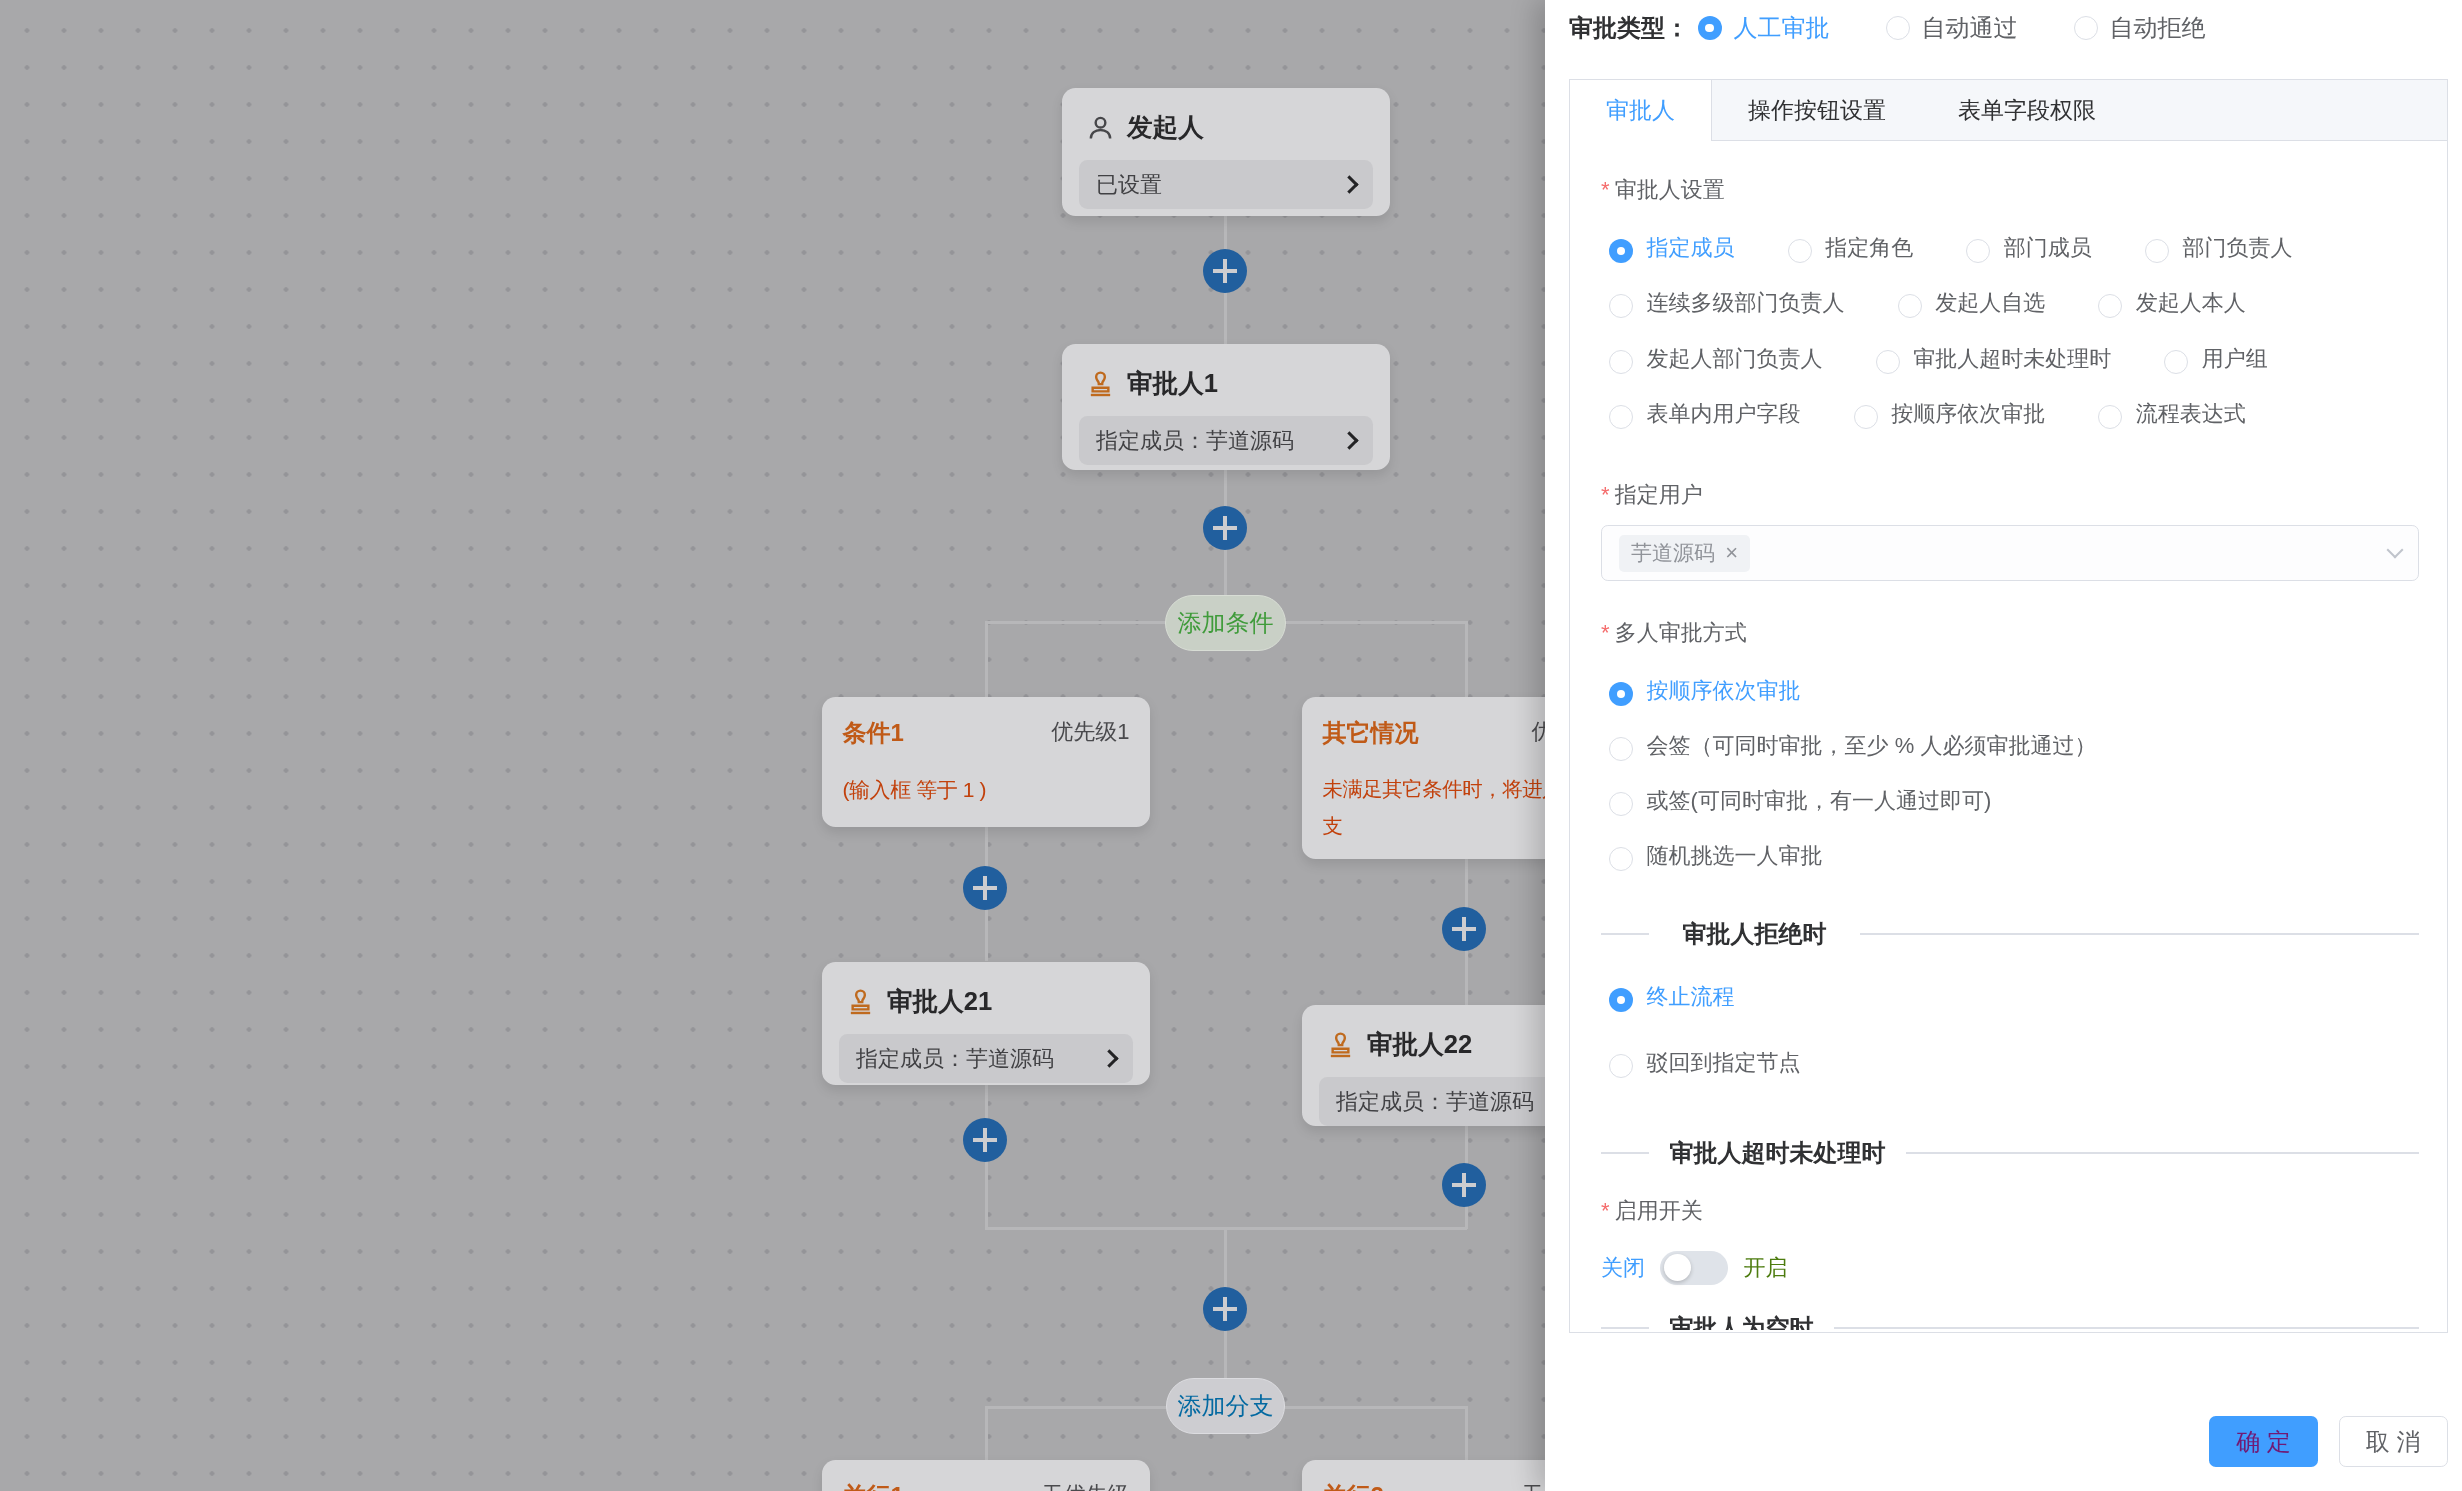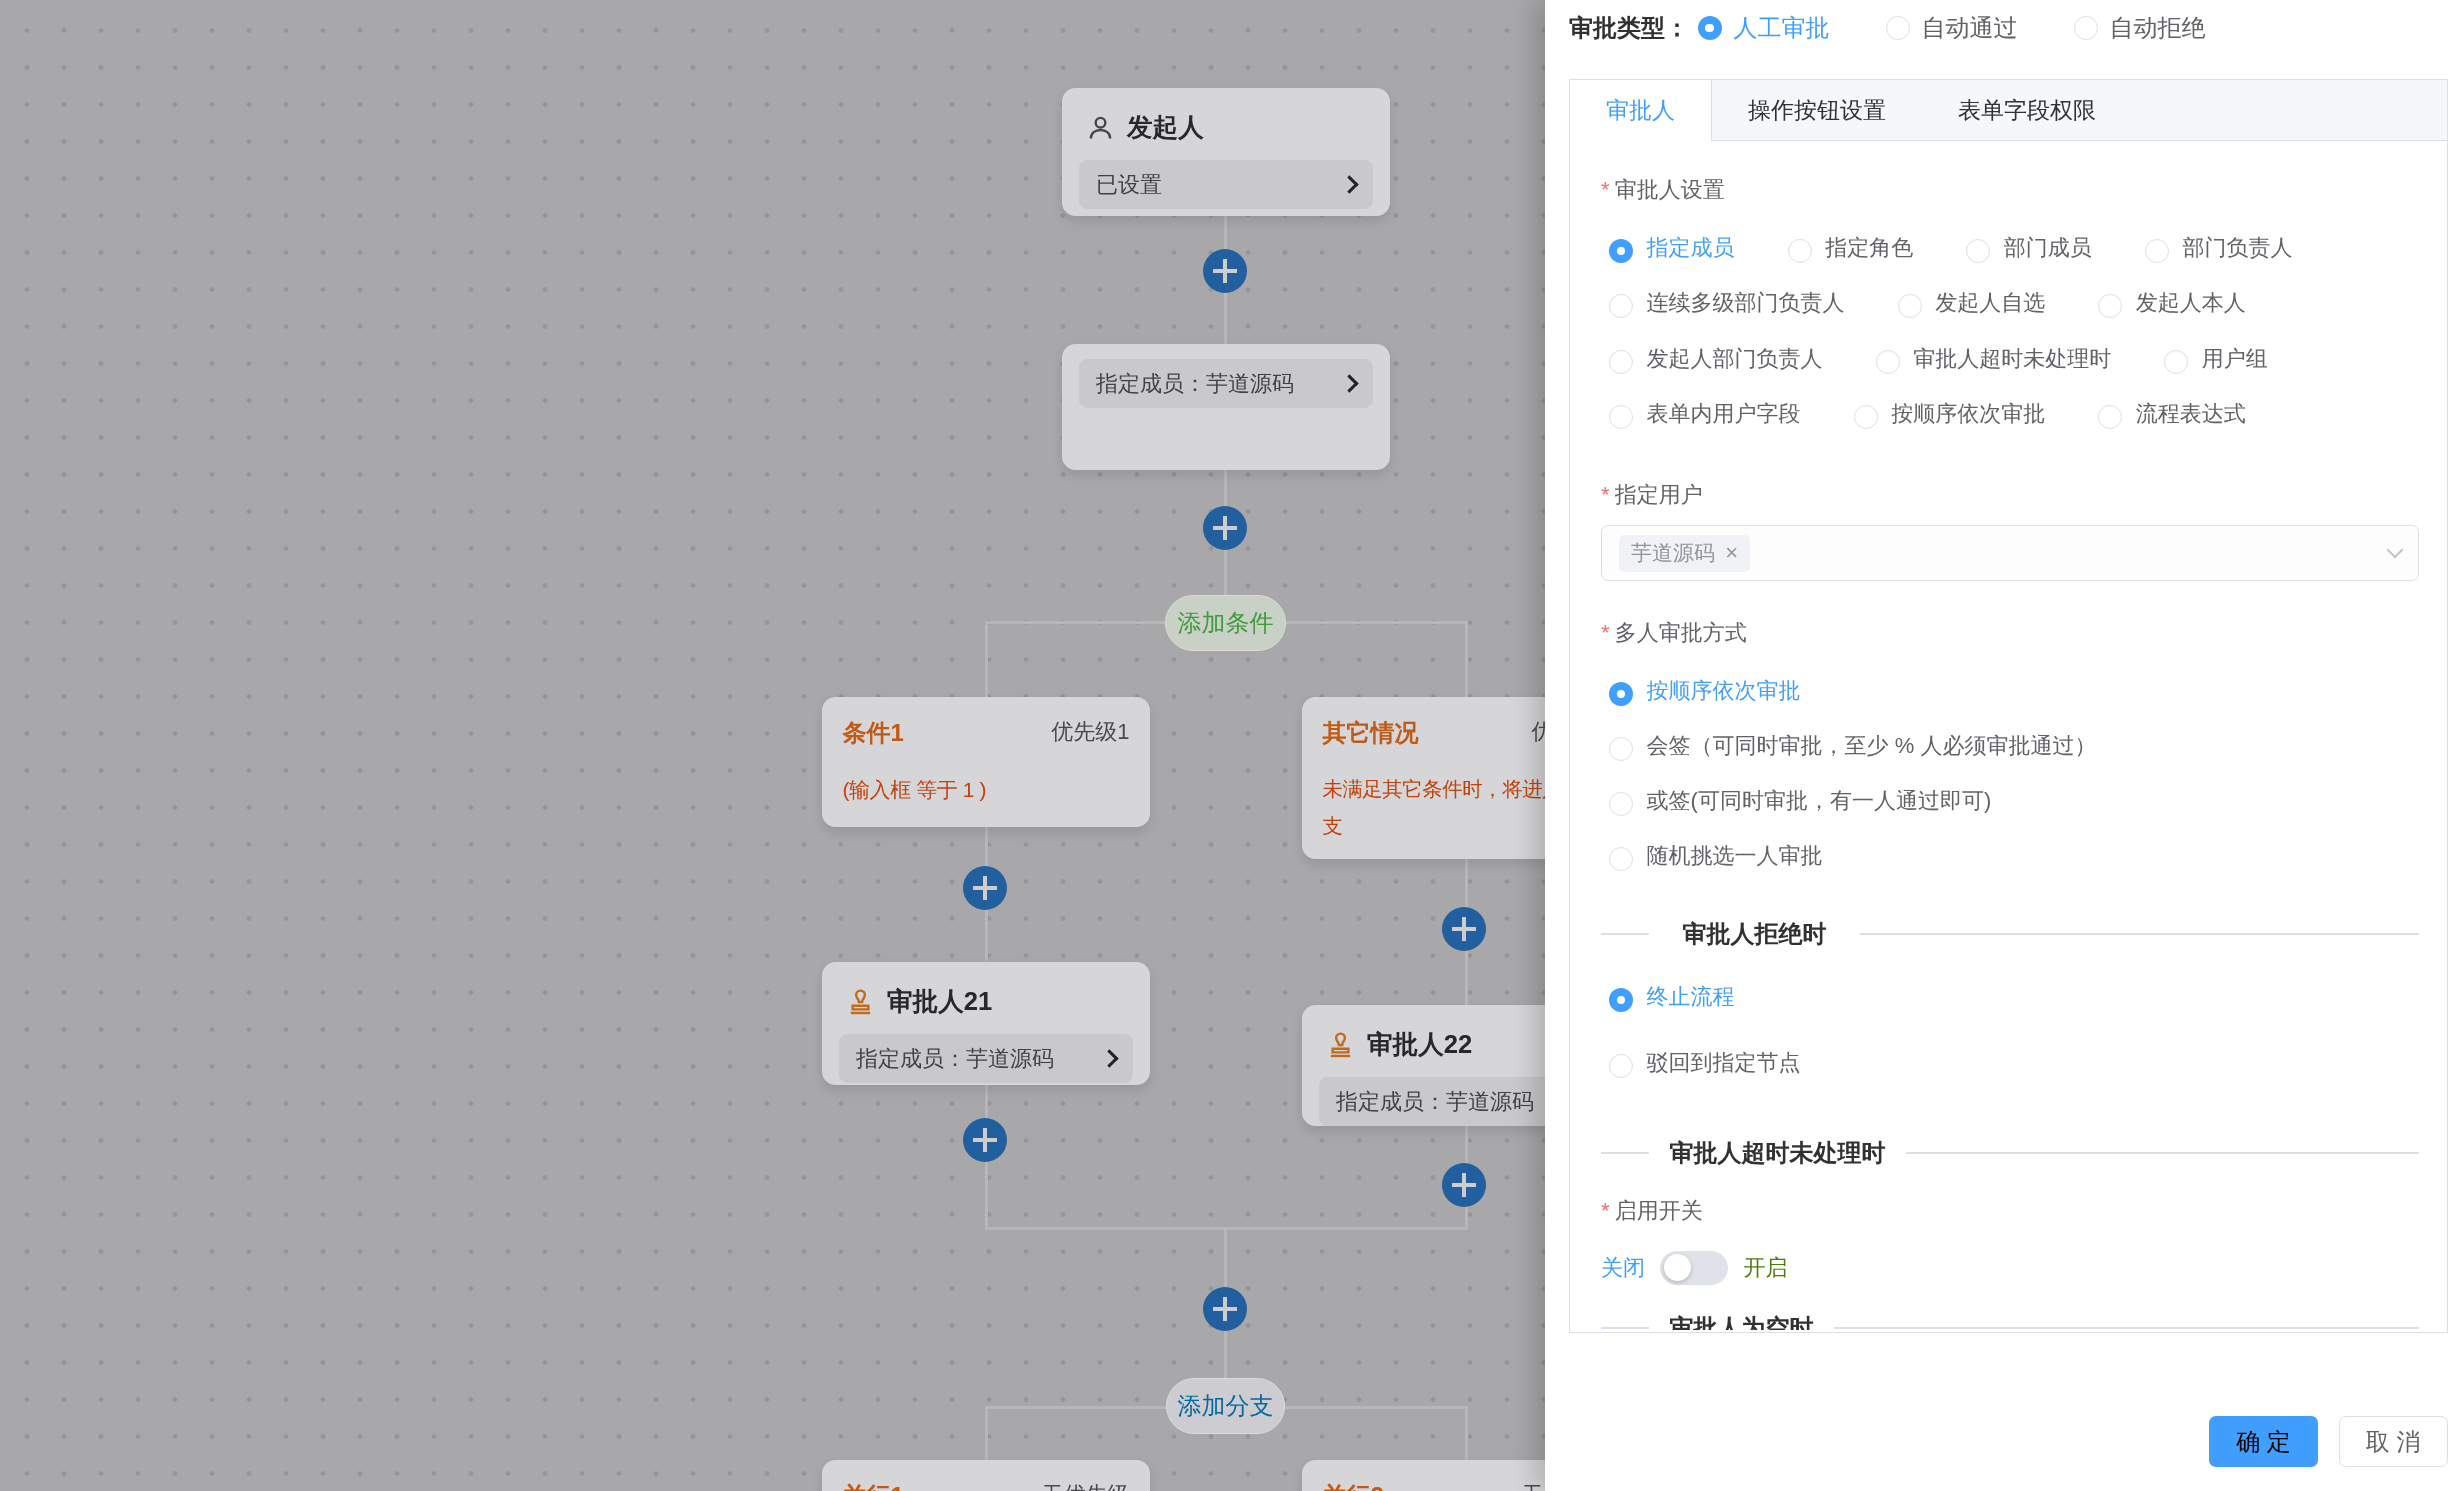--- a/index.html
+++ b/index.html
@@ -87,21 +87,21 @@
 
   .switch-row { position:absolute; left:31px; display:flex; align-items:center; }
   .sw-off { font-size:22px; color:#409eff; margin-right:15.3px; }
   .sw-on  { font-size:22px; color:#4d7c0f; margin-left:15.3px; }
   .switch { width:68px; height:34px; border-radius:17px; background:#dfe3e9; position:relative; cursor:pointer; }
   .switch::after { content:""; position:absolute; left:3.4px; top:3.4px; width:27px; height:27px; border-radius:50%;
     background:#fff; box-shadow:0 1.7px 4.3px rgba(0,0,0,0.2); }
 
   .btn { position:absolute; bottom:24px; height:51px; width:109px; border-radius:6.8px; font-size:24px;
     display:flex; align-items:center; justify-content:center; cursor:pointer; }
-  .btn-confirm { right:145px; background:#409eff; color:#000000; }
+  .btn-confirm { right:145px; background:#409eff; color:#701a75; }
   .btn-cancel  { right:15.3px; background:#fff; border:1.7px solid #dcdfe6; color:#606266; }
 </style>
 </head>
 <body>
 
 <div class="canvas">
 
   <div class="vline" style="left:1224px; top:216px; height:130px;"></div>
   <div class="vline" style="left:1224px; top:470px; height:153px;"></div>
   <div class="hline" style="left:985px; top:621px; width:482px;"></div>
@@ -127,20 +127,28 @@
     </div>
     <div class="node-body">
       <span>已设置</span>
       <span class="chev"></span>
     </div>
   </div>
 
   <div class="plus" style="left:1203px; top:249px;"></div>
 
   <div class="node" style="left:1062px; top:344px; height:126px;">
+    <div class="node-header">
+      <svg class="icon-svg" width="29" height="29" viewBox="0 0 24 24" fill="none" stroke="#bf6a1e" stroke-width="2">
+        <path d="M12 3a3.6 3.6 0 0 1 3.6 3.6c0 1.7-1 2.8-1.6 3.7-.4.7-.6 1.2-.6 2.2H10.6c0-1-.2-1.5-.6-2.2-.6-.9-1.6-2-1.6-3.7A3.6 3.6 0 0 1 12 3z"></path>
+        <path d="M5.5 15.5h13v3h-13z"></path>
+          <path d="M4 21.5h16"></path>
+      </svg>
+      <span class="node-title">审批人1</span>
+    </div>
     <div class="node-body">
       <span>指定成员：芋道源码</span>
       <span class="chev"></span>
     </div>
   </div>
 
   <div class="plus" style="left:1203px; top:506px;"></div>
 
   <div class="pill pill-cond">
     <span>添加条件</span>

